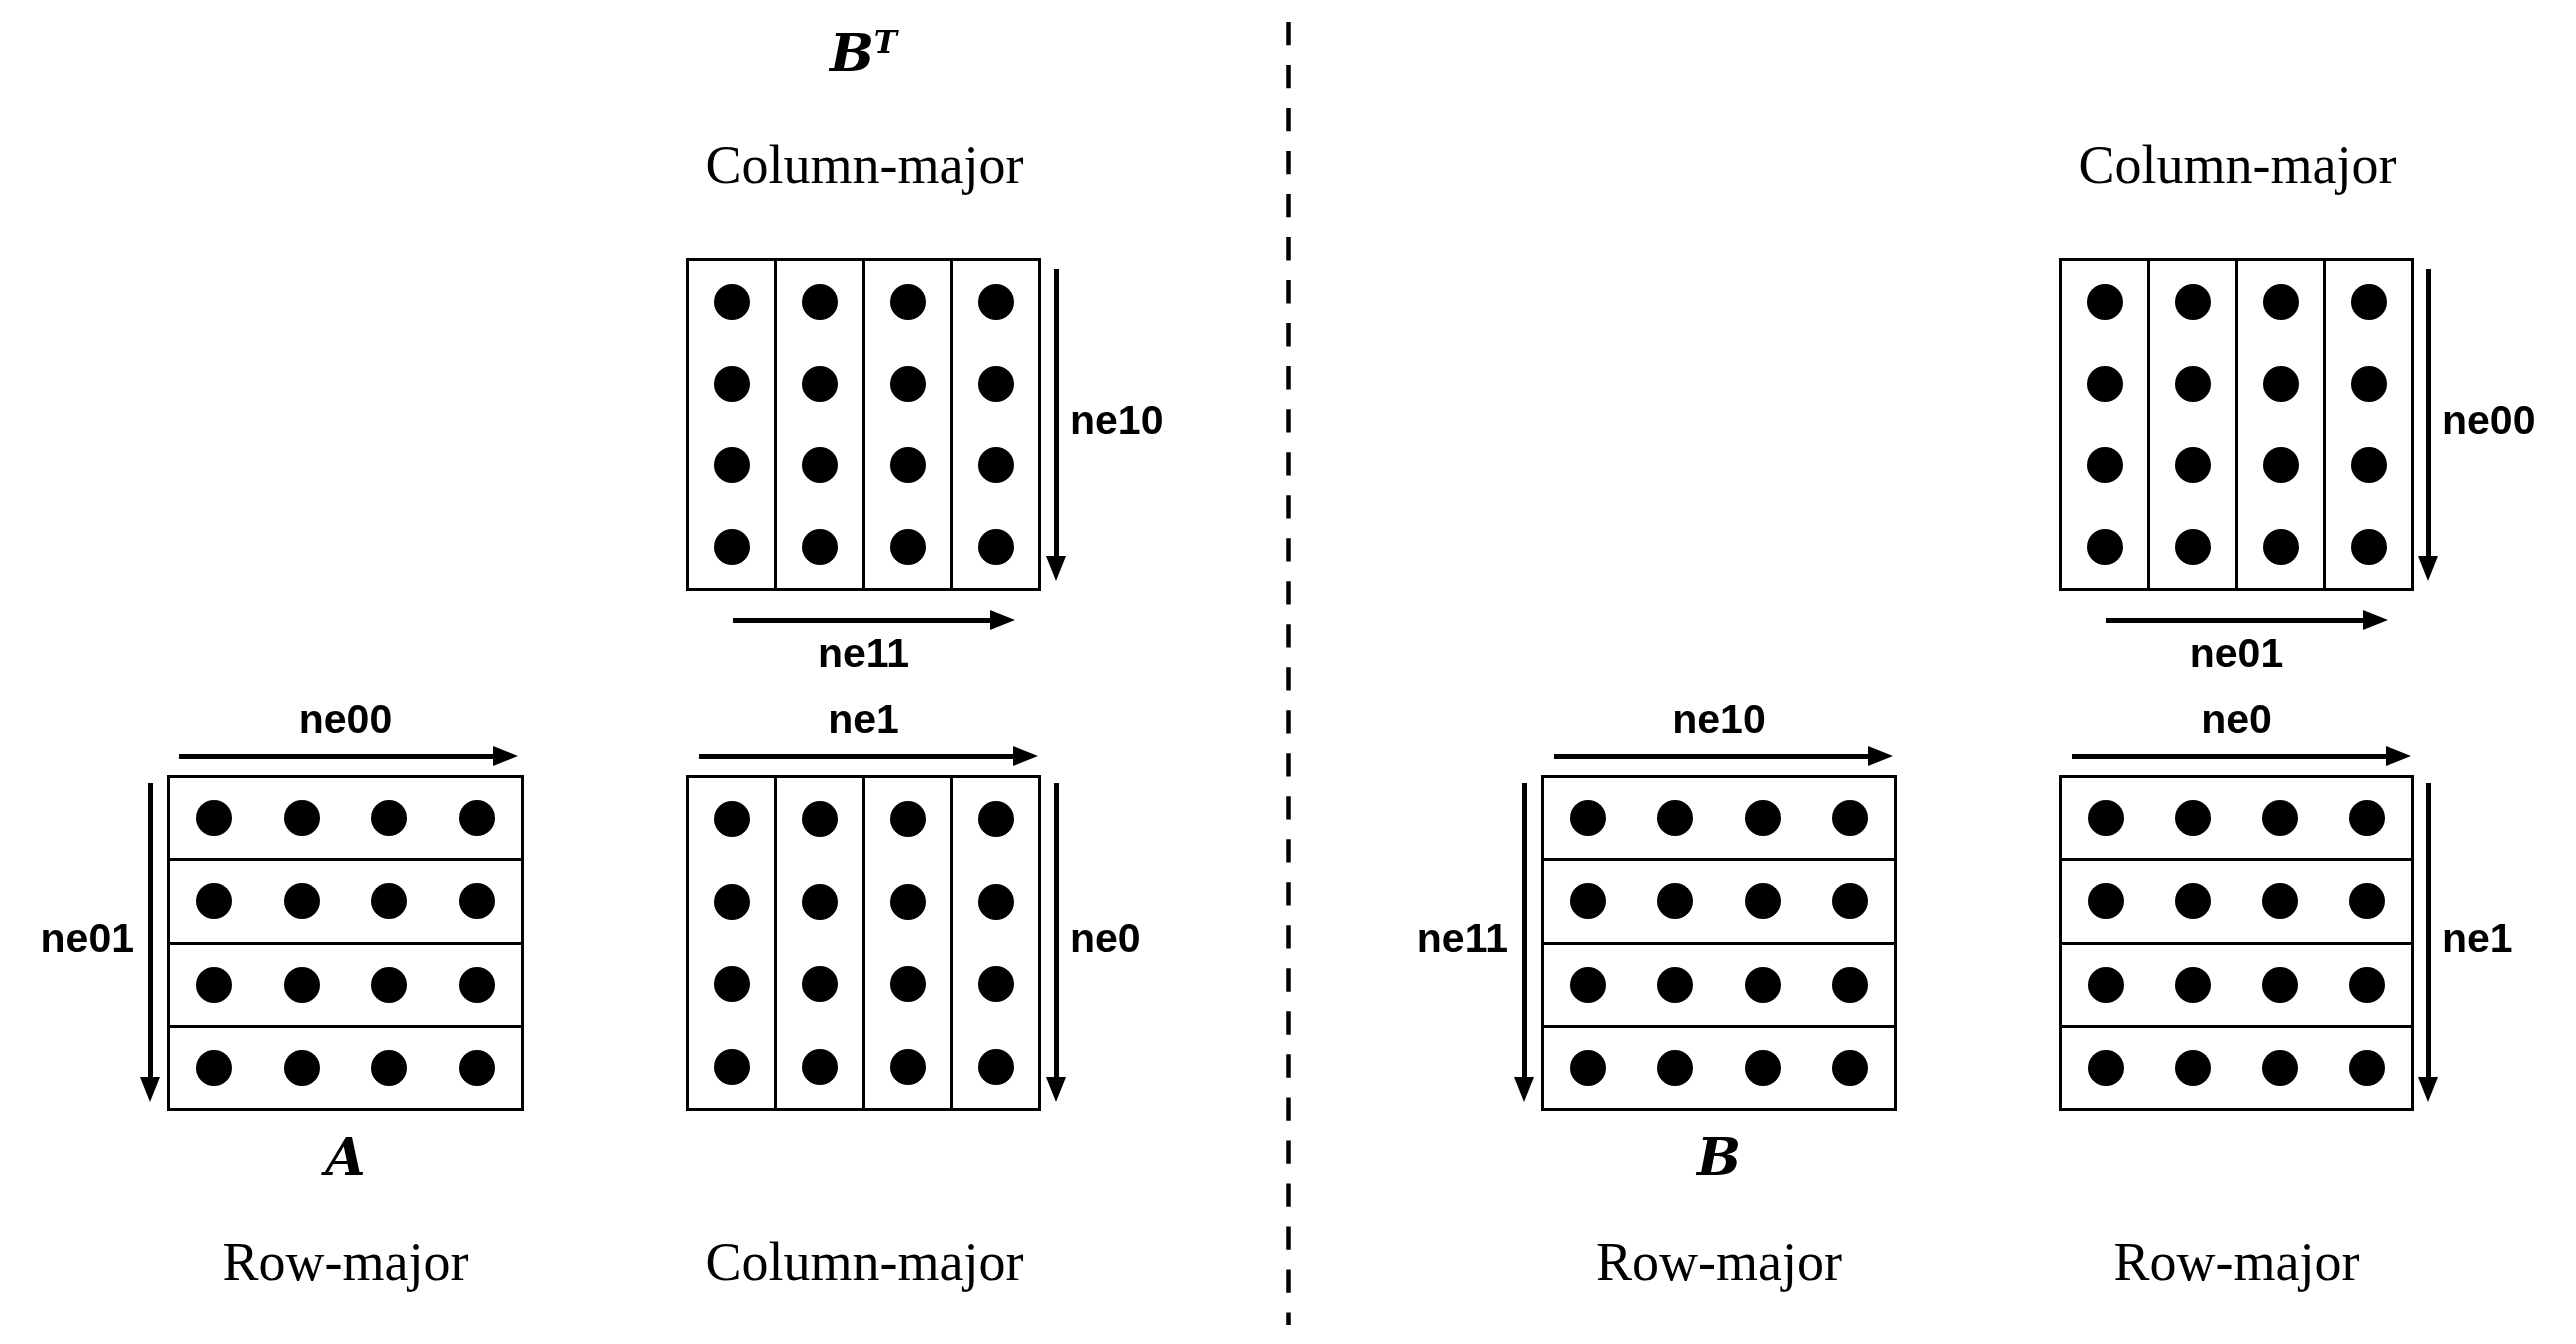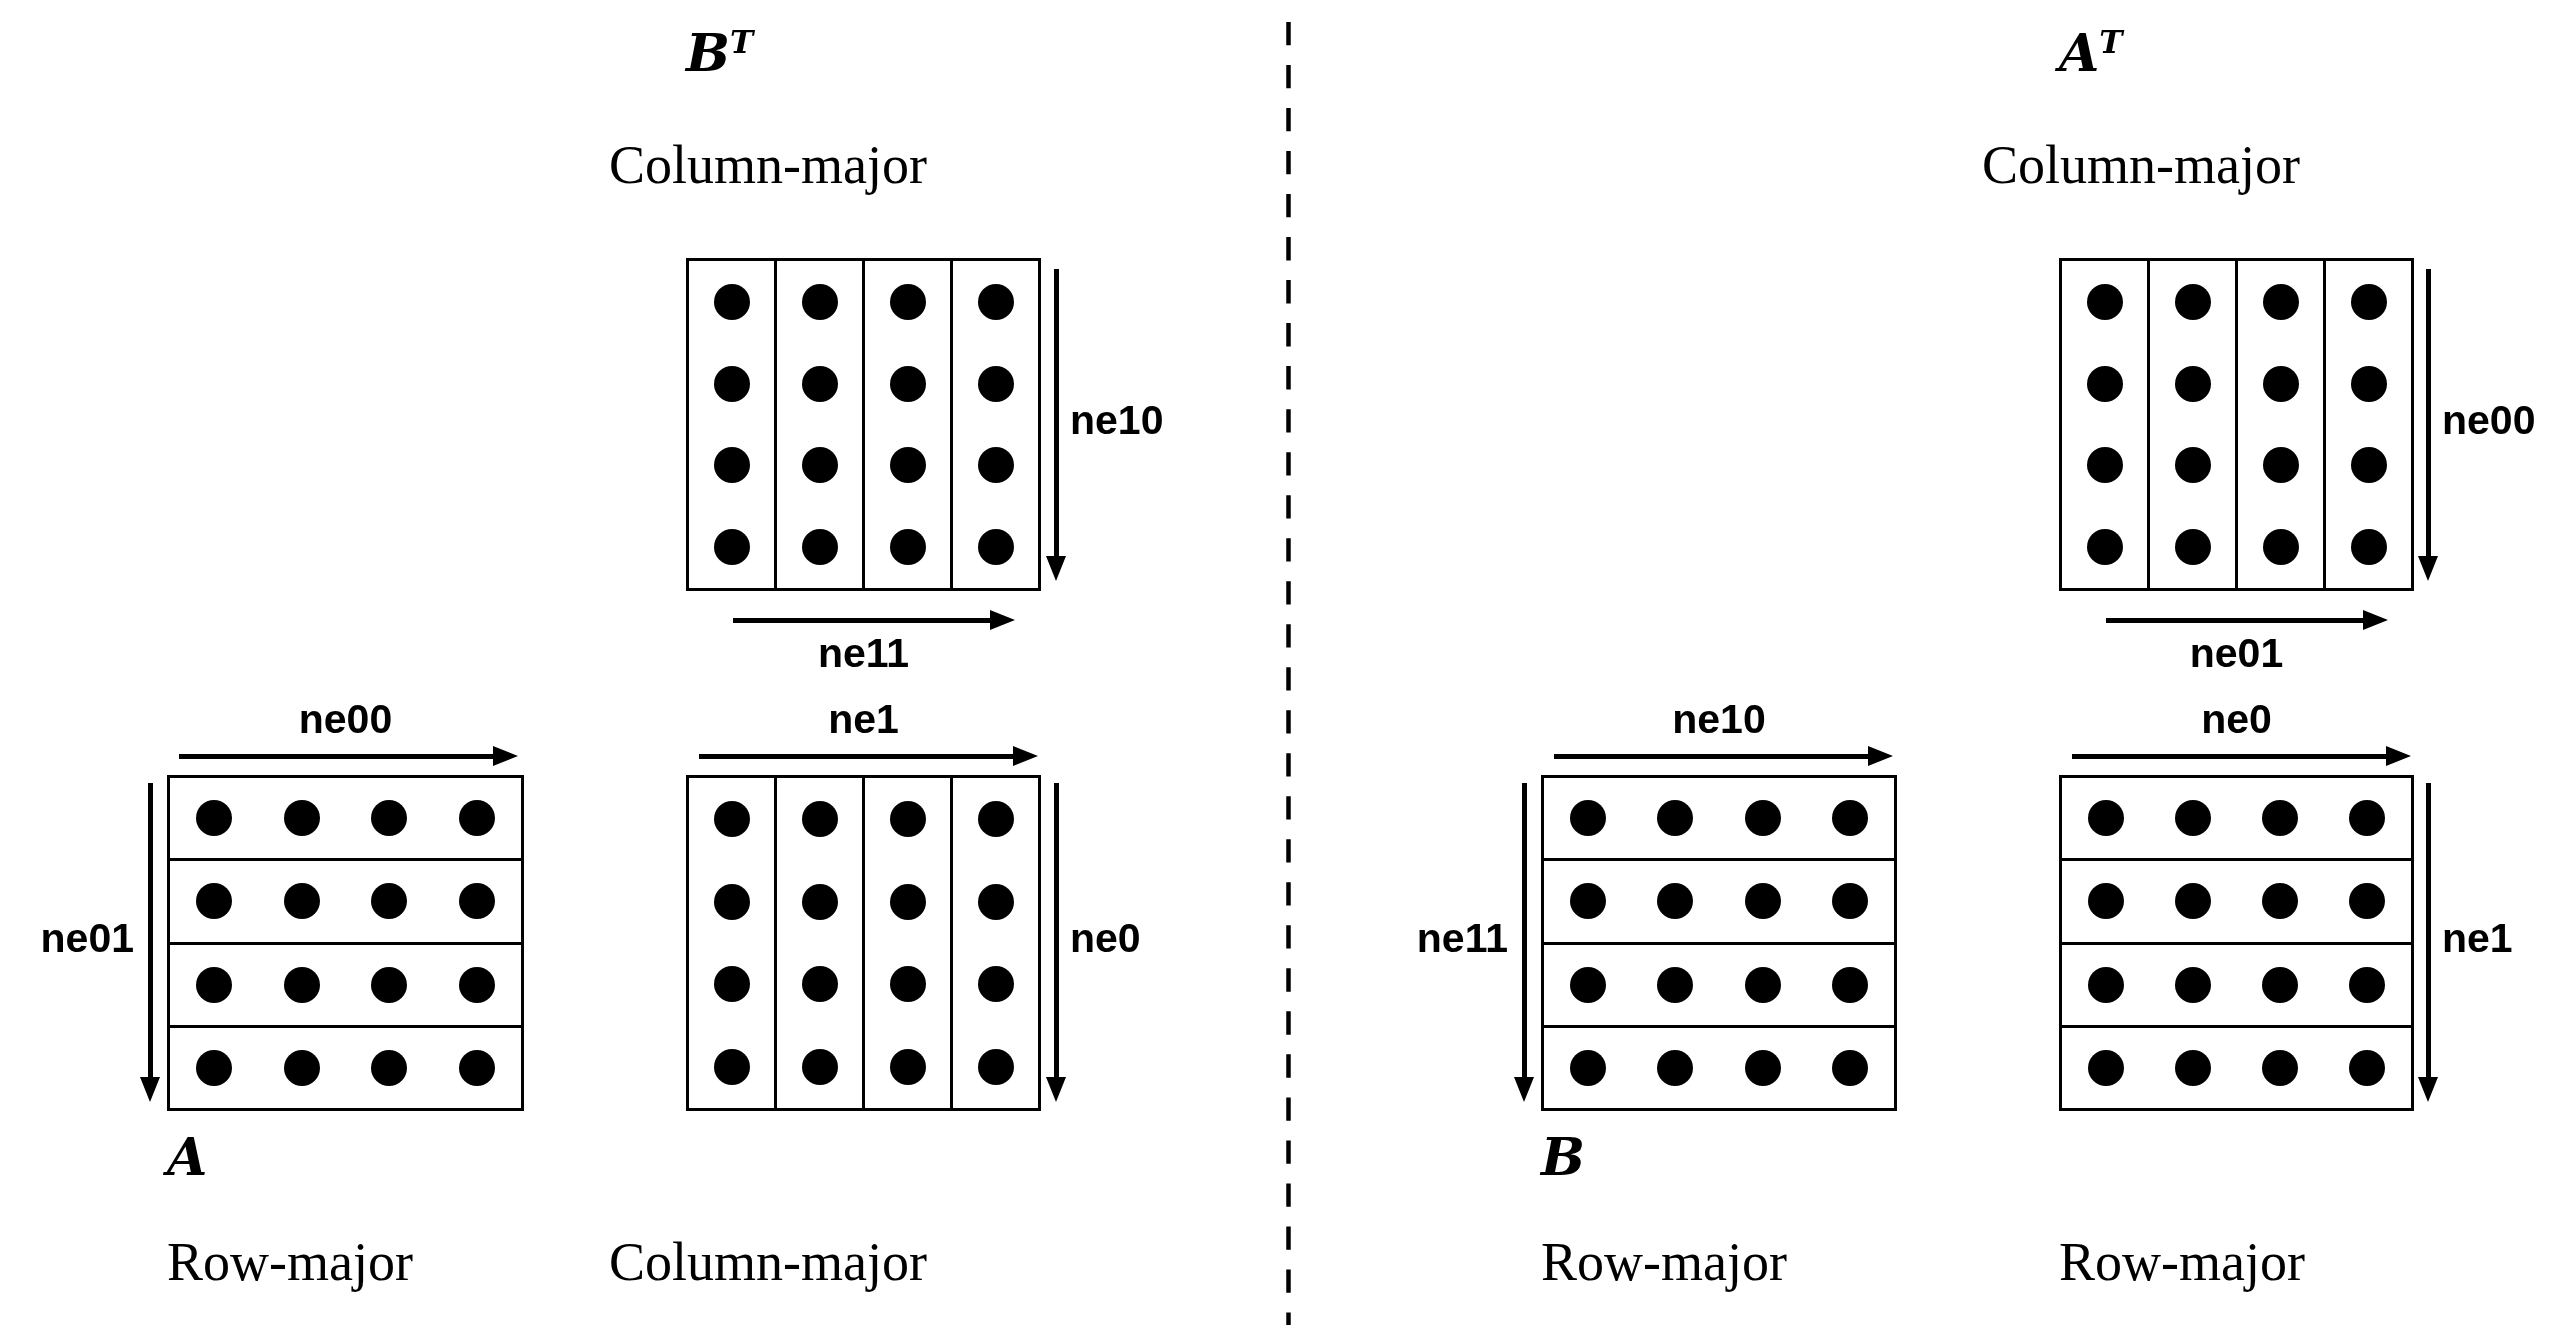--- a/index.html
+++ b/index.html
@@ -14,21 +14,21 @@
     overflow: hidden;
     font-family: "Liberation Sans", sans-serif;
     color: #000000;
   }
   .group {
     position: absolute;
     inset: 0;
   }
   .title-box {
     position: absolute;
-    text-align: left;
+    text-align: center;
   }
   .formula {
     font-family: "DejaVu Serif", serif;
     font-style: italic;
     font-weight: bold;
     font-size: 52px;
     line-height: 1.15;
     white-space: nowrap;
   }
   .formula sup {
@@ -228,23 +228,20 @@
   <div class="arrow-v" style="left:1054px;top:783px;height:294px"></div>
   <div class="ne-label" style="left:1070px;top:918px">ne0</div>
   <div class="title-box layout-label" style="left:609px;top:1233px;width:511px">Column-major</div>
 </div>
 
 <svg class="divider" style="left:1284px;top:21.5px" width="9" height="1303" viewBox="0 0 10 1454">
   <line x1="5" y1="0" x2="5" y2="1454" stroke="#000" stroke-width="5" stroke-dasharray="26 22"></line>
 </svg>
 
 <div class="group">
-  <div class="title-box" style="left:2059px;top:23px;width:355px">
-    <div class="formula"><span>A</span><sup>T</sup></div>
-  </div>
   <div class="title-box layout-label" style="left:1982px;top:136px;width:511px">Column-major</div>
   <div class="matrix-grid column" style="left:2059px;top:258px;width:355px;height:333px">
       <div class="strip">
         <div class="dot"></div>
         <div class="dot"></div>
         <div class="dot"></div>
         <div class="dot"></div>
       </div>
       <div class="strip">
         <div class="dot"></div>

